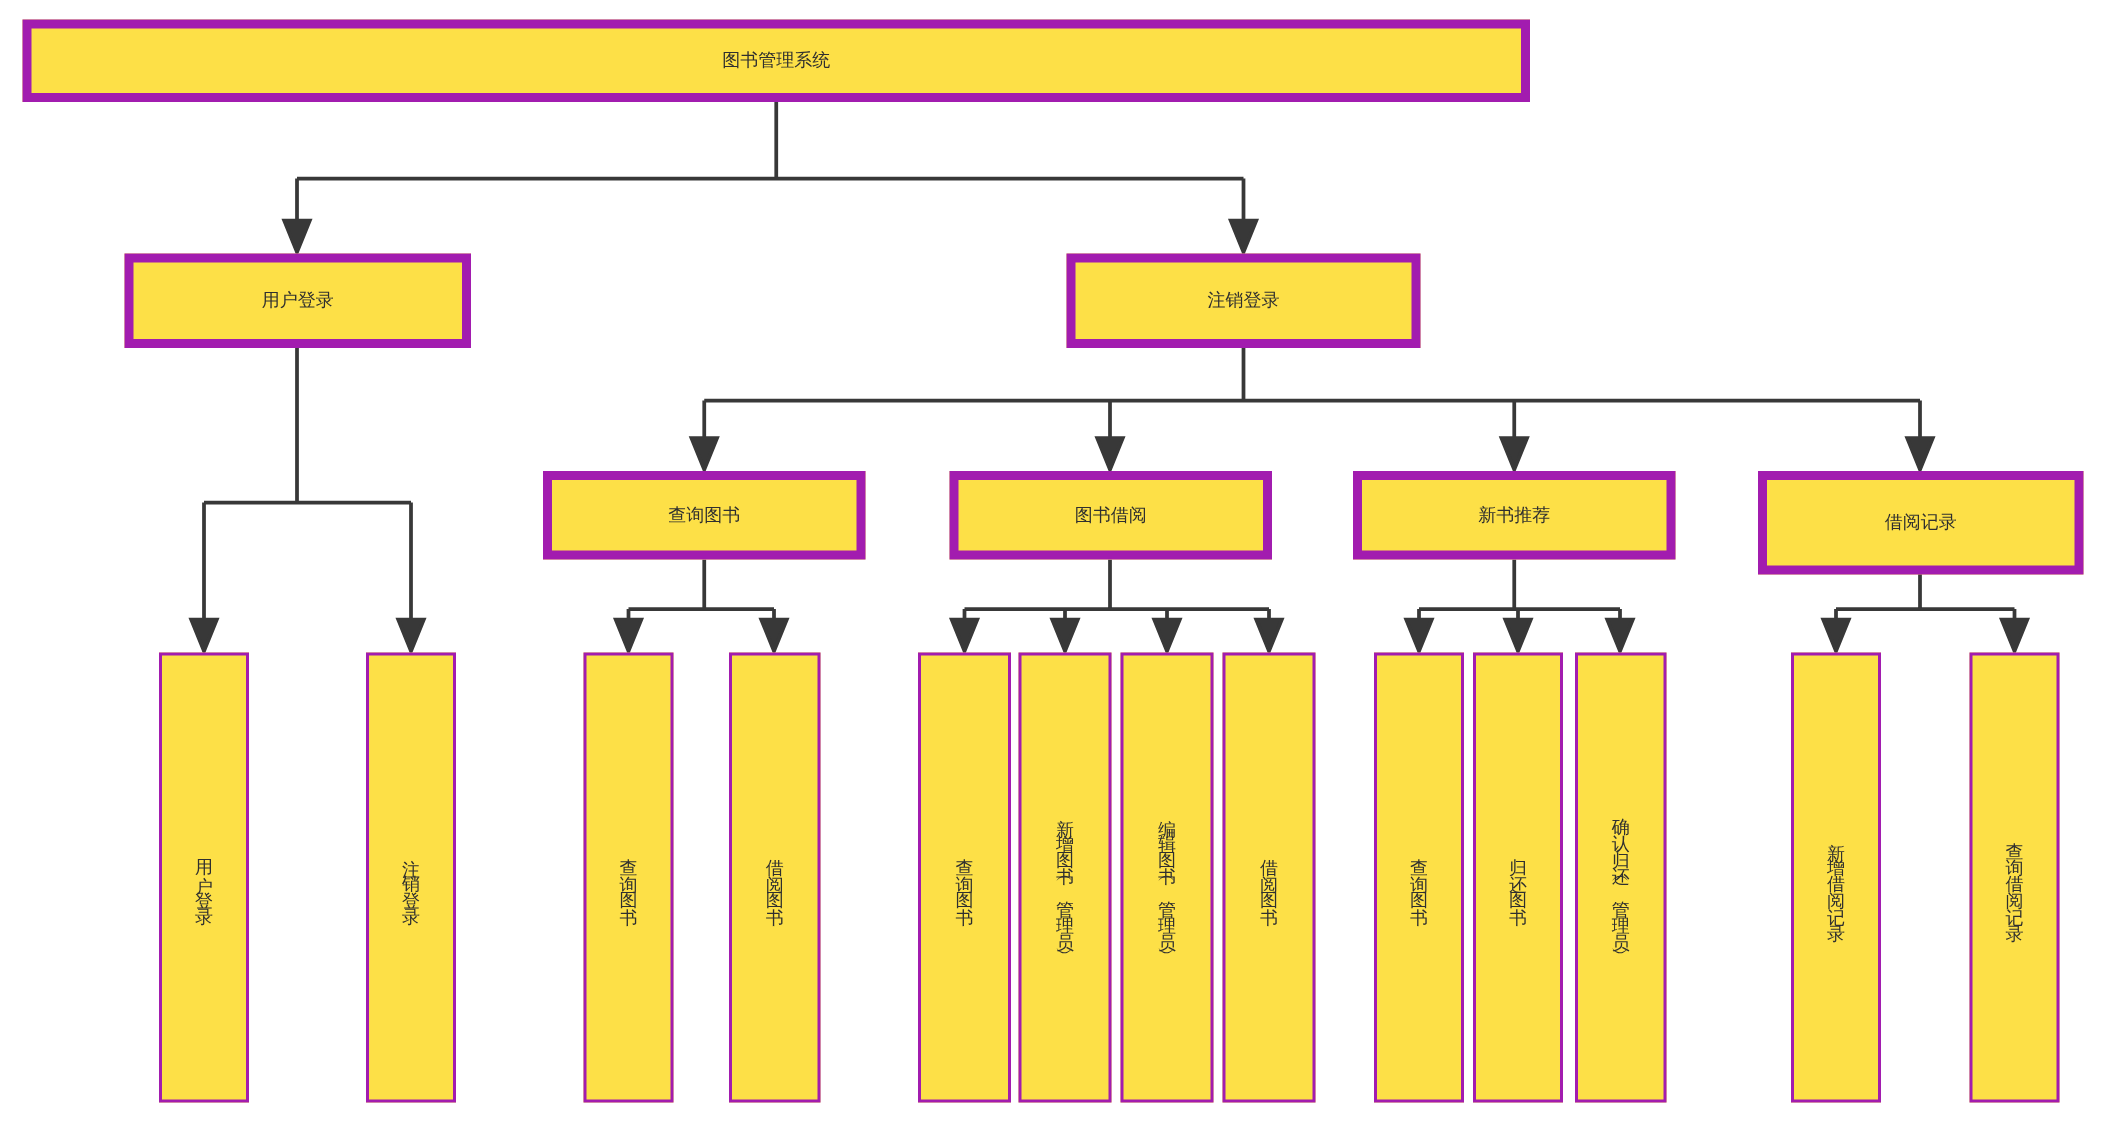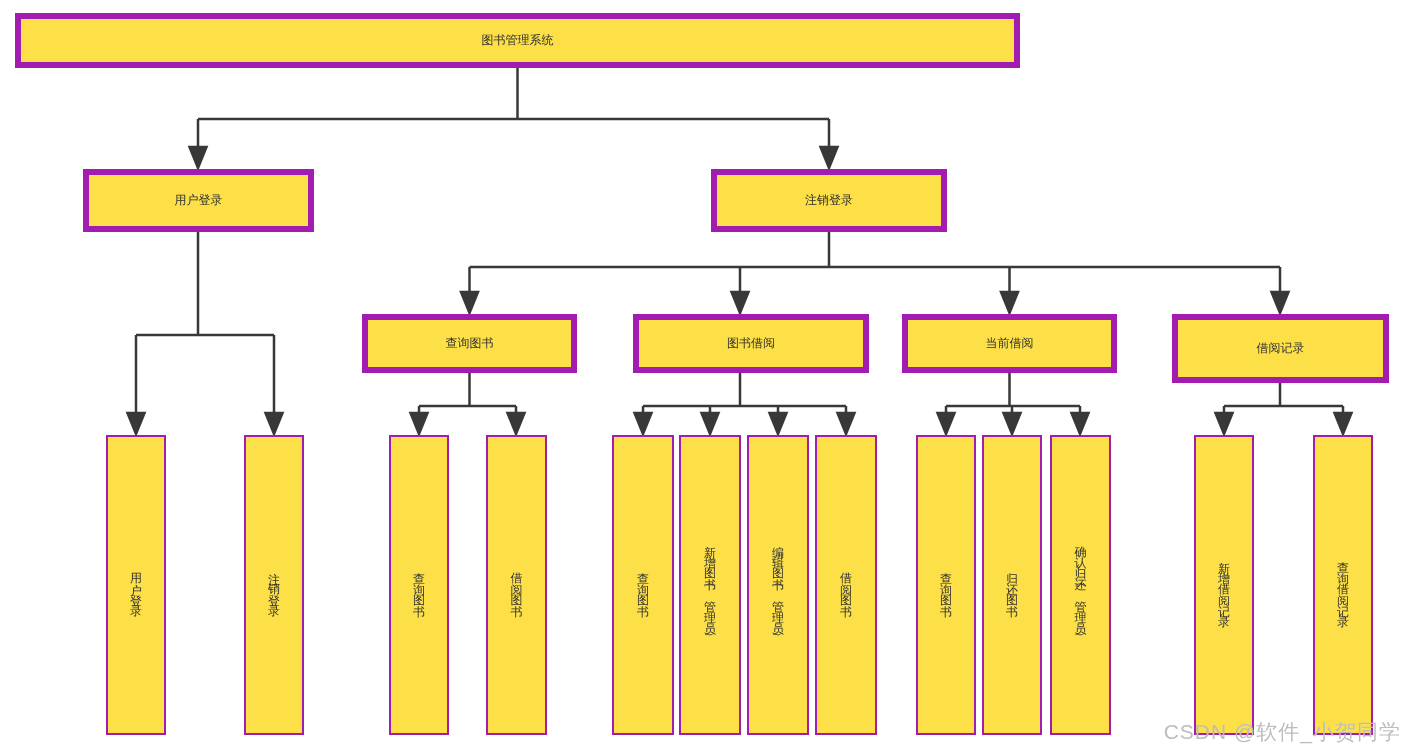--- a/index.html
+++ b/index.html
@@ -80,25 +80,25 @@
   <div class="box" style="left:83px;top:169px;width:231px;height:63px">
     <span>用户登录</span>
   </div>
   <div class="box" style="left:711px;top:169px;width:236px;height:63px">
     <span>注销登录</span>
   </div>
 
   <div class="box" style="left:362px;top:314px;width:215px;height:59px">
     <span>查询图书</span>
   </div>
-  <div class="box" style="left:633px;top:314px;width:236px;height:59px">
+  <div class="box" style="left:633px;top:314px;width:215px;height:59px">
     <span>图书借阅</span>
   </div>
   <div class="box" style="left:902px;top:314px;width:215px;height:59px">
-    <span>当前借阅</span>
+    <span>新书推荐</span>
   </div>
   <div class="box" style="left:1172px;top:314px;width:217px;height:69px">
     <span>借阅记录</span>
   </div>
 
   <div class="box leaf" style="left:106px;top:435px">
     <span class="vtext">用户登录</span>
   </div>
   <div class="box leaf" style="left:244px;top:435px">
     <span class="vtext">注销登录</span>
@@ -134,14 +134,13 @@
     <span class="vtext">确认归还（管理员）</span>
   </div>
 
   <div class="box leaf" style="left:1194px;top:435px">
     <span class="vtext">新增借阅记录</span>
   </div>
   <div class="box leaf" style="left:1313px;top:435px">
     <span class="vtext">查询借阅记录</span>
   </div>
 
-  <div class="watermark">CSDN @软件_小贺同学</div>
 </div>
 
 </body></html>

